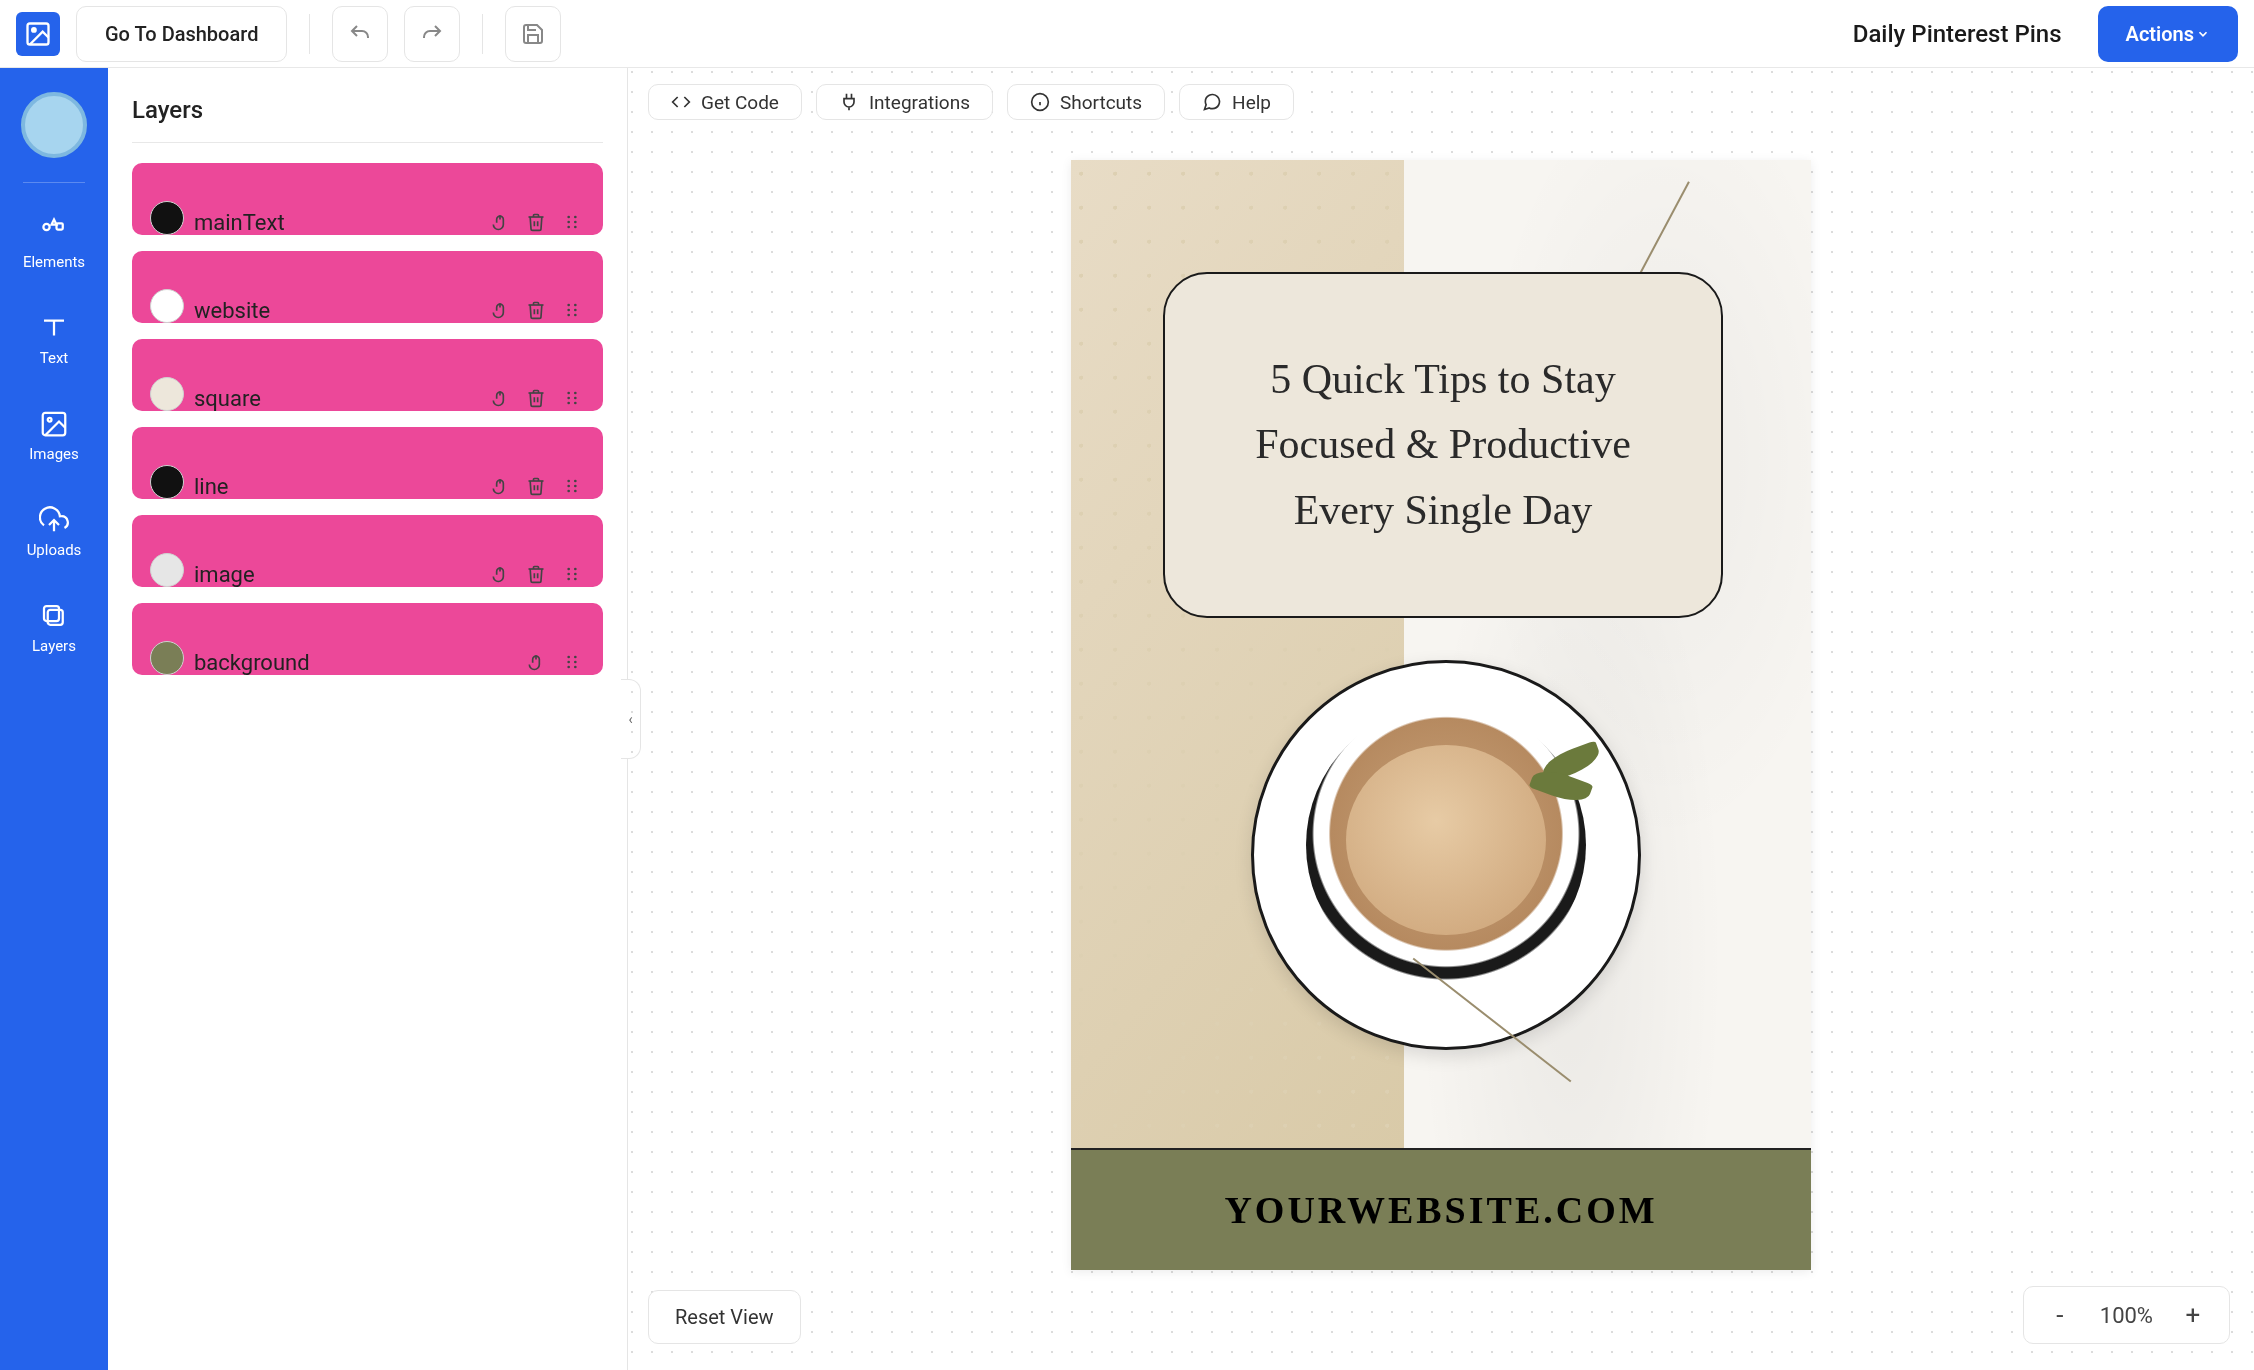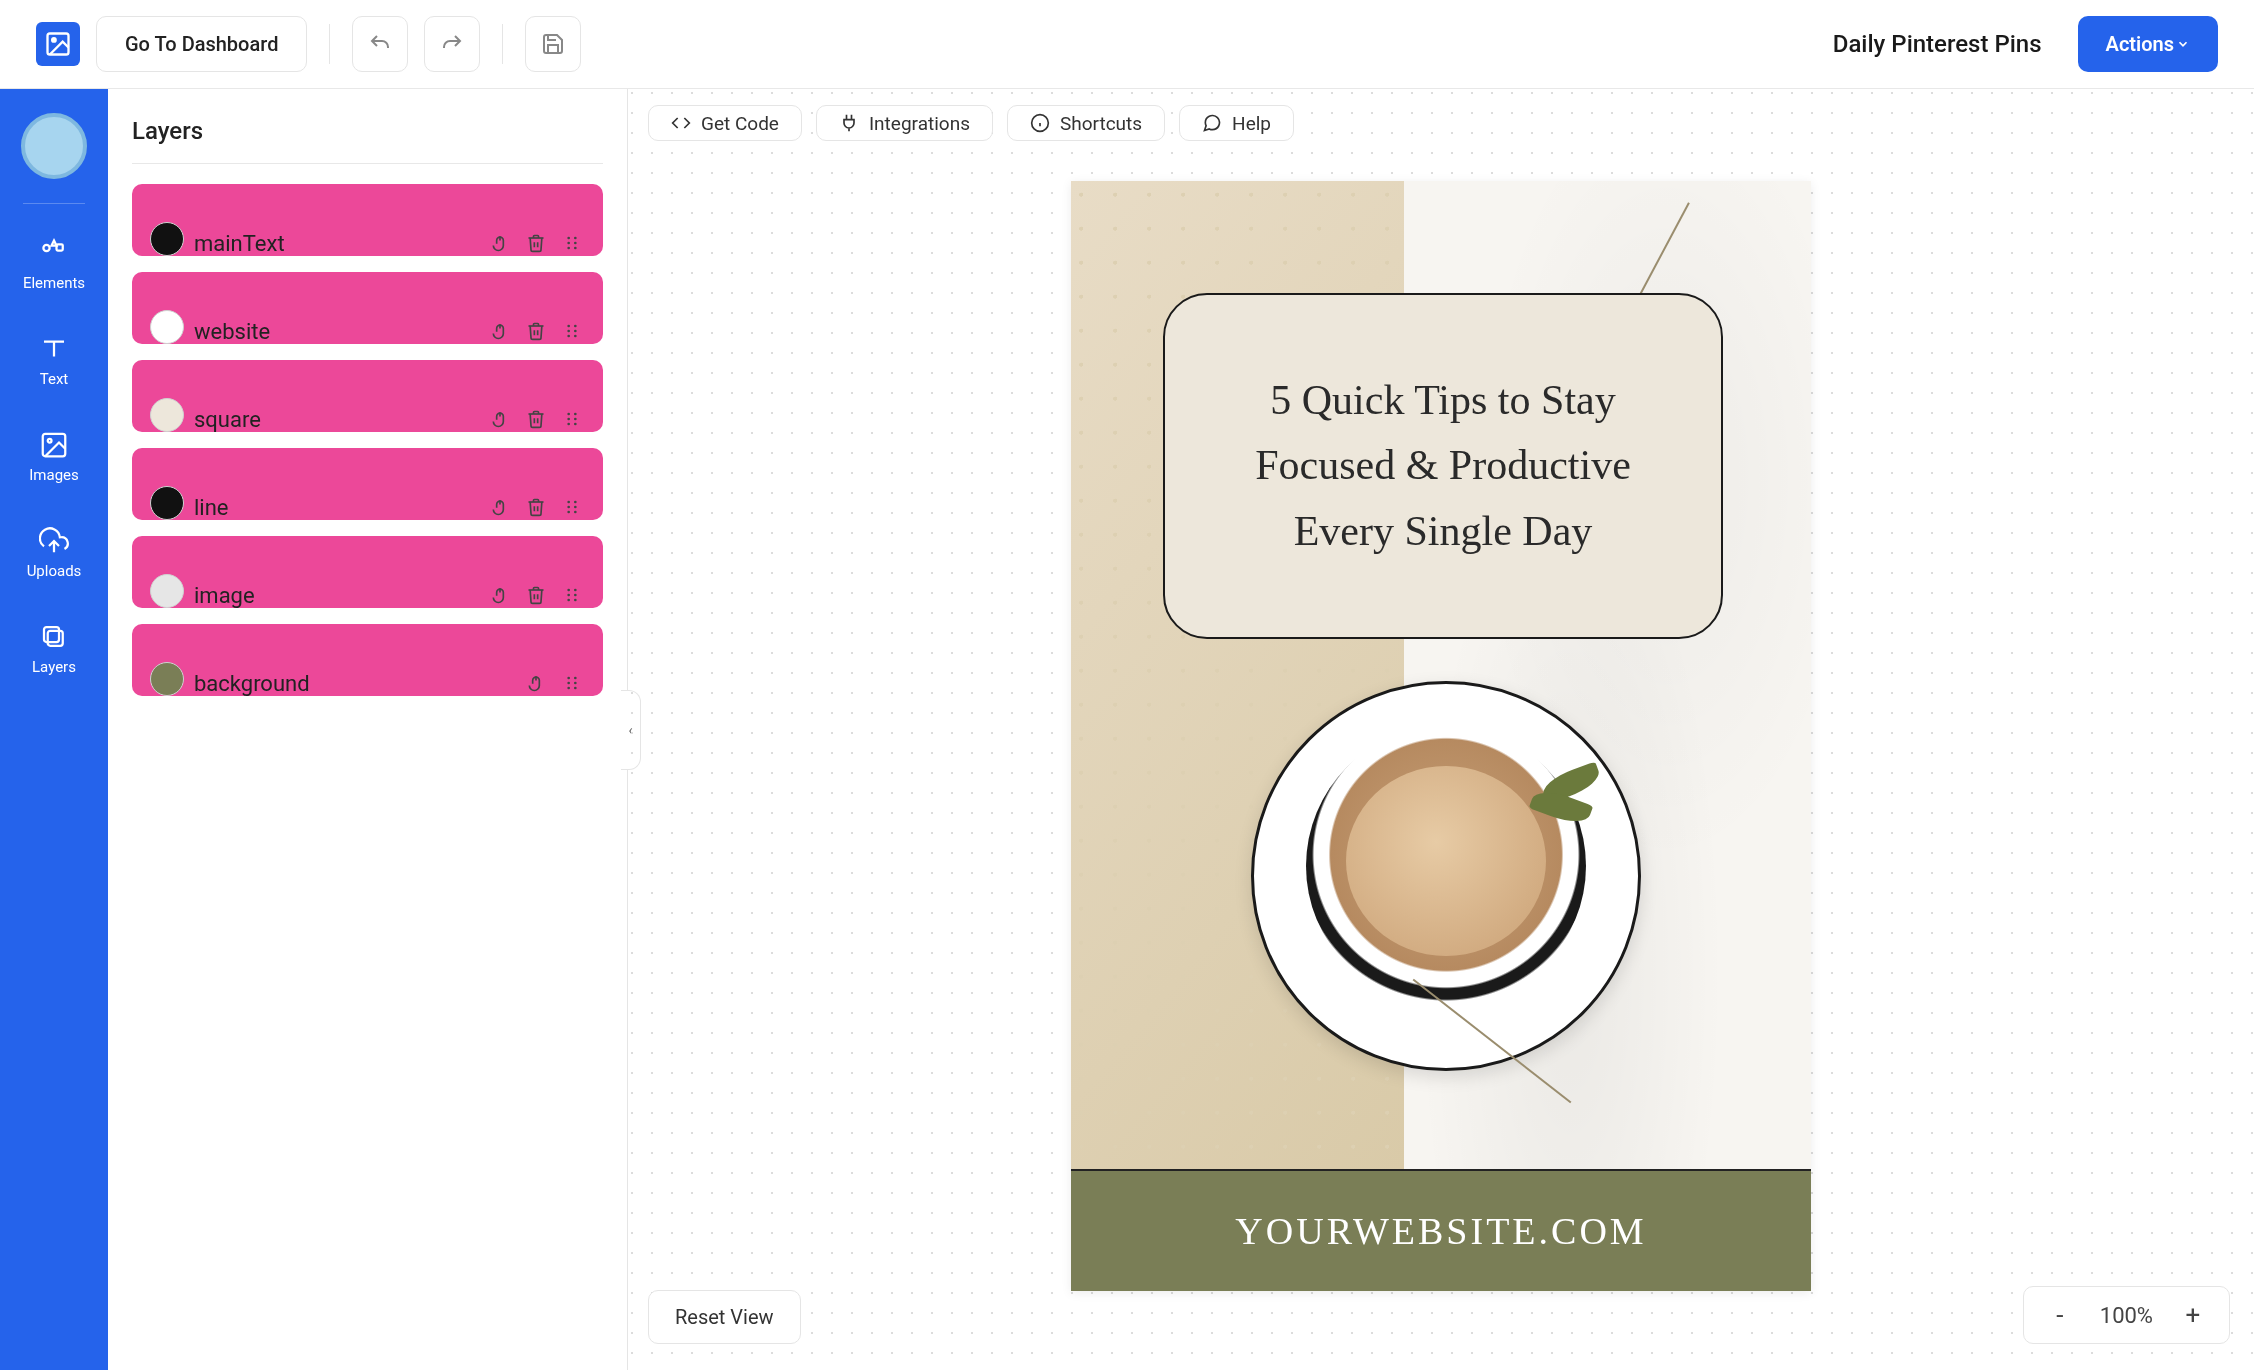--- a/index.html
+++ b/index.html
@@ -1,21 +1,21 @@
 <!DOCTYPE html>
 <html><head>
 <meta charset="utf-8">
 <style>
 * { margin: 0; padding: 0; box-sizing: border-box; font-family: -apple-system, BlinkMacSystemFont, 'Segoe UI', Roboto, sans-serif; }
 html, body { width: 100%; height: 100%; overflow: hidden; background: #fff; }
 
 .app { display: flex; flex-direction: column; width: 100%; height: 100%; }
 
 
-.top-header { height: 89px; display: flex; align-items: center; padding: 0 36px; border-bottom: 1px solid #e8e8e8; gap: 16px; }
+.top-header { height: 68px; display: flex; align-items: center; padding: 0 16px; border-bottom: 1px solid #e8e8e8; gap: 16px; }
 .logo-box { width: 44px; height: 44px; background: #2563eb; border-radius: 6px; display: flex; align-items: center; justify-content: center; color: #fff; }
 .logo-box svg { width: 28px; height: 28px; }
 .btn-outline { height: 56px; padding: 0 28px; border: 1px solid #e5e5e5; background: #fff; border-radius: 10px; font-size: 20px; color: #222; cursor: pointer; font-weight: 500; }
 .btn-sep { width: 1px; height: 40px; background: #e5e5e5; margin: 0 6px; }
 .icon-btn { width: 56px; height: 56px; border: 1px solid #e5e5e5; background: #fff; border-radius: 10px; display: flex; align-items: center; justify-content: center; cursor: pointer; color: #888; }
 .icon-btn svg { width: 24px; height: 24px; }
 .spacer { flex: 1; }
 .project-title { font-size: 24px; color: #1a1a1a; font-weight: 500; margin-right: 20px; }
 .actions-btn { height: 56px; padding: 0 28px; background: #2563eb; color: #fff; border: none; border-radius: 10px; font-size: 20px; font-weight: 600; cursor: pointer; display: flex; align-items: center; gap: 2px; }
 .actions-btn svg { width: 14px; height: 14px; }
@@ -58,21 +58,21 @@
 .foam { position:absolute; left:275px; top:585px; width:200px; height:190px; border-radius:50%; background: radial-gradient(circle at 45% 40%, #e7cba5, #caa074); filter: blur(0.3px); }
 .leaf { position:absolute; width:60px; height:24px; background:#6b7a3c; border-radius:60% 10% 60% 10%; }
 .leaf.l1 { left:470px; top:590px; transform:rotate(-20deg);} 
 .leaf.l2 { left:460px; top:614px; transform:rotate(20deg);} 
 .sprig { position:absolute; width:2px; height:200px; background:#9a8d6e; }
 .sprig.s1 { left:570px; top:10px; transform:rotate(28deg);} 
 .sprig.s2 { left:420px; top:760px; transform:rotate(128deg);} 
 .text-card { position: absolute; left: 92px; top: 112px; width: 560px; height: 346px; background: #ede7db; border: 2px solid #1a1a1a; border-radius: 44px; display: flex; align-items: center; justify-content: center; padding: 30px 44px; }
 .text-card h2 { font-family: Georgia, 'Times New Roman', serif; font-size: 42px; line-height: 1.55; text-align: center; color: #2a2a2a; font-weight: 400; }
 .pin-footer { width:100%; height:120px; display:flex; align-items:center; justify-content:center; }
-.pin-footer span { font-family: Georgia, serif; font-size: 38px; letter-spacing: 3px; color: #ffffff; }
+.pin-footer span { font-family: Georgia, serif; font-size: 38px; letter-spacing: 3px; color: #000000; font-weight: bold; }
 
 
 .reset-btn { position: absolute; left: 20px; bottom: 26px; height: 54px; padding: 0 26px; background: #fff; border: 1px solid #e5e5e5; border-radius: 10px; font-size: 20px; color: #333; cursor: pointer; }
 .zoom-box { position: absolute; right: 24px; bottom: 26px; height: 58px; background: #fff; border: 1px solid #e5e5e5; border-radius: 10px; display: flex; align-items: center; gap: 30px; padding: 0 26px; font-size: 22px; color: #444; }
 .zoom-box .zbtn { cursor: pointer; font-size: 26px; user-select: none; width: 20px; text-align: center; }
 </style>
 </head>
 <body>
 
 <div class="app">

